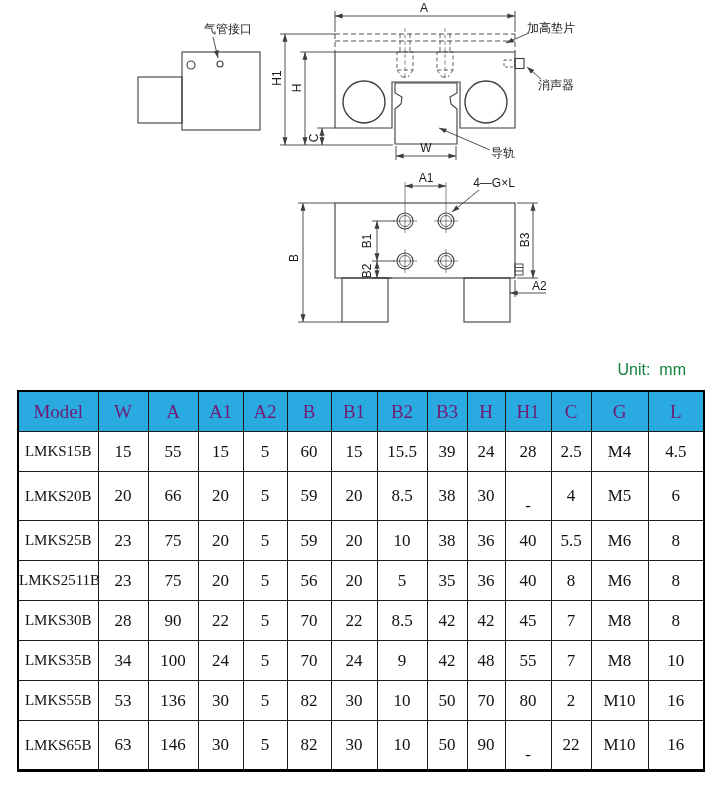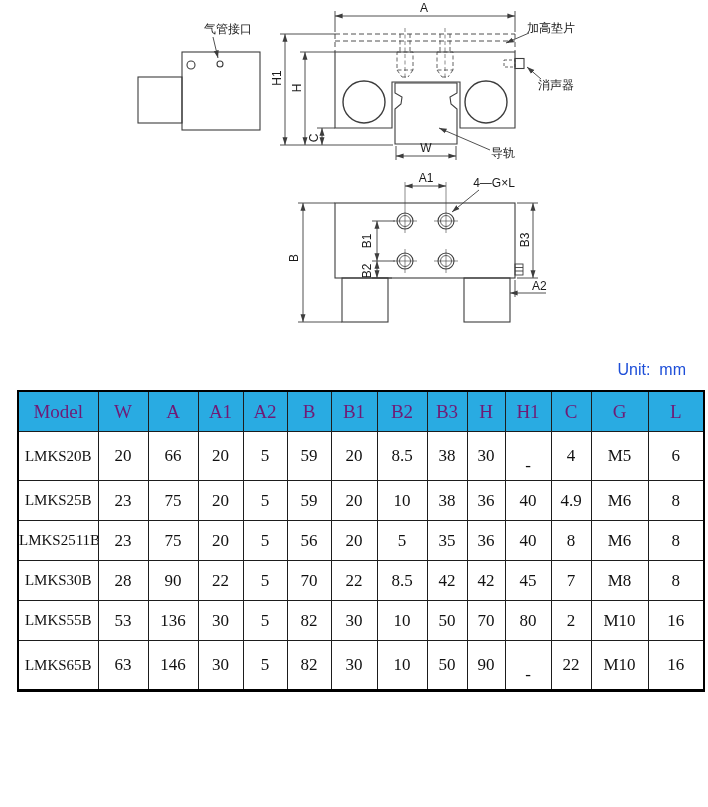--- a/index.html
+++ b/index.html
@@ -2,21 +2,21 @@
 <html><head>
 <meta charset="utf-8">
 <style>
   html,body{margin:0;padding:0;background:#ffffff;}
   .page{position:relative;width:708px;height:807px;background:#fff;overflow:hidden;
         font-family:"Liberation Sans",sans-serif;}
   svg text{fill:#1a1a1a;}
   .dimtxt{font:12px "Liberation Sans",sans-serif;}
   .cjk{font:12px "Liberation Sans",sans-serif;}
   .unit{position:absolute;top:361px;right:22px;font:16px "Liberation Sans",sans-serif;
-        color:#1d4ed8;white-space:pre;}
+        color:#15803d;white-space:pre;}
   table.spec{position:absolute;left:17px;top:390px;width:686px;table-layout:fixed;
              border-collapse:collapse;font-family:"Liberation Serif",serif;}
   table.spec th,table.spec td{border:1px solid #1d1d1d;text-align:center;vertical-align:middle;
              padding:0;overflow:hidden;}
   table.spec{border:2px solid #000;border-bottom:3px solid #000;}
   table.spec th{background:#29ABE2;color:#701a75;font-weight:normal;font-size:19px;height:39px;}
   table.spec td{font-size:17px;color:#111;height:39px;}
   table.spec td:first-child{font-size:15px;}
   table.spec td.dash{vertical-align:bottom;padding-bottom:9px;line-height:10px;}
 </style>
@@ -233,20 +233,36 @@
           <th>B3</th>
           <th>H</th>
           <th>H1</th>
           <th>C</th>
           <th>G</th>
           <th>L</th>
         </tr>
     </thead>
     <tbody>
         <tr>
+          <td>LMKS15B</td>
+          <td>15</td>
+          <td>55</td>
+          <td>15</td>
+          <td>5</td>
+          <td>60</td>
+          <td>15</td>
+          <td>15.5</td>
+          <td>39</td>
+          <td>24</td>
+          <td>28</td>
+          <td>2.5</td>
+          <td>M4</td>
+          <td>4.5</td>
+        </tr>
+        <tr>
           <td>LMKS20B</td>
           <td>20</td>
           <td>66</td>
           <td>20</td>
           <td>5</td>
           <td>59</td>
           <td>20</td>
           <td>8.5</td>
           <td>38</td>
           <td>30</td>
@@ -260,21 +276,21 @@
           <td>23</td>
           <td>75</td>
           <td>20</td>
           <td>5</td>
           <td>59</td>
           <td>20</td>
           <td>10</td>
           <td>38</td>
           <td>36</td>
           <td>40</td>
-          <td>4.9</td>
+          <td>5.5</td>
           <td>M6</td>
           <td>8</td>
         </tr>
         <tr>
           <td>LMKS2511B</td>
           <td>23</td>
           <td>75</td>
           <td>20</td>
           <td>5</td>
           <td>56</td>
@@ -297,20 +313,36 @@
           <td>22</td>
           <td>8.5</td>
           <td>42</td>
           <td>42</td>
           <td>45</td>
           <td>7</td>
           <td>M8</td>
           <td>8</td>
         </tr>
         <tr>
+          <td>LMKS35B</td>
+          <td>34</td>
+          <td>100</td>
+          <td>24</td>
+          <td>5</td>
+          <td>70</td>
+          <td>24</td>
+          <td>9</td>
+          <td>42</td>
+          <td>48</td>
+          <td>55</td>
+          <td>7</td>
+          <td>M8</td>
+          <td>10</td>
+        </tr>
+        <tr>
           <td>LMKS55B</td>
           <td>53</td>
           <td>136</td>
           <td>30</td>
           <td>5</td>
           <td>82</td>
           <td>30</td>
           <td>10</td>
           <td>50</td>
           <td>70</td>

